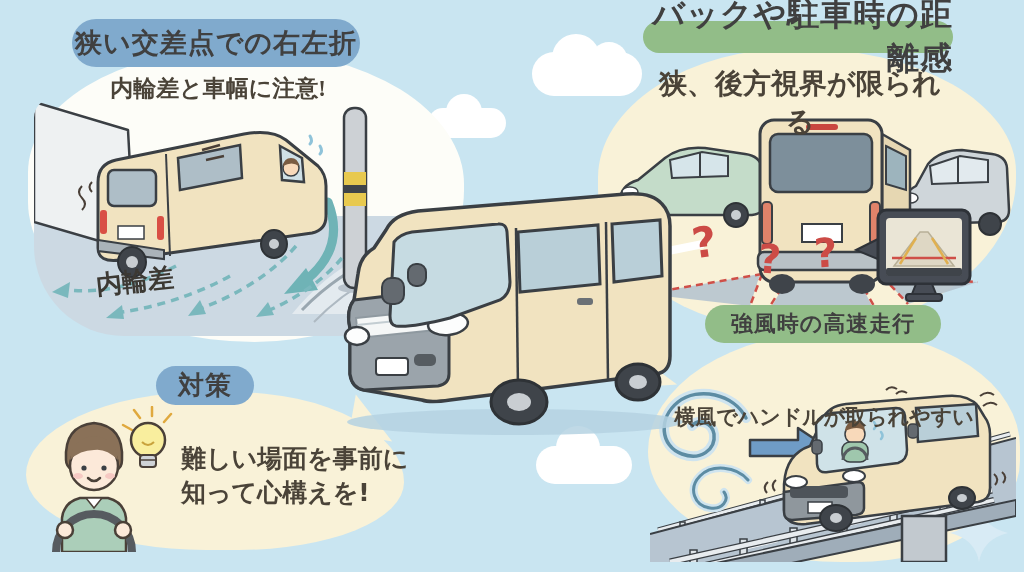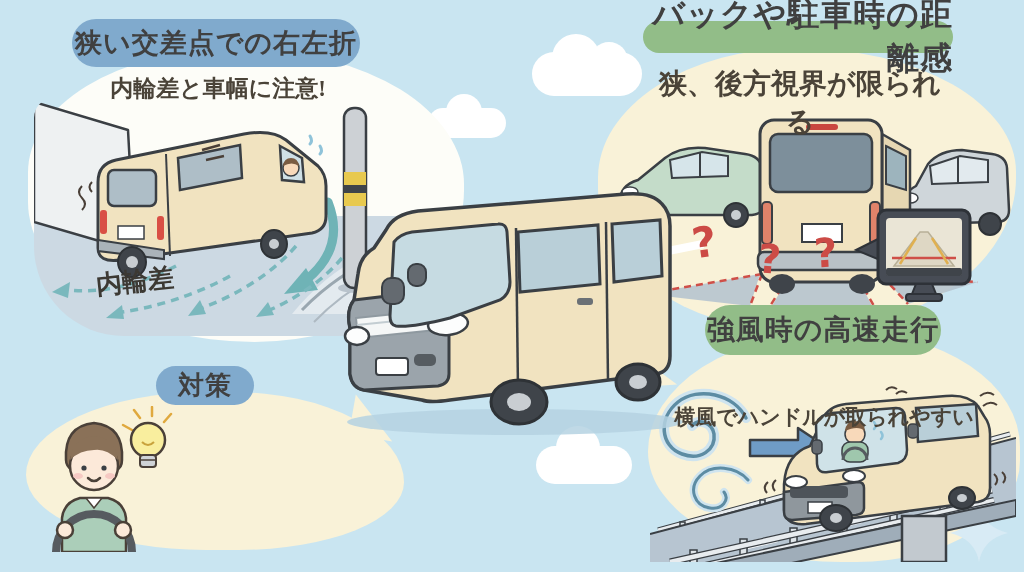--- a/index.html
+++ b/index.html
@@ -284,18 +284,22 @@
   <div class="abs pill pill-blue z6" style="left:72px;top:19px;width:288px;height:48px;font-size:27px;">狭い交差点での右左折</div>
   <div class="abs subtitle z6" style="left:76px;top:73px;width:284px;font-size:23px;font-family:Liberation Serif, serif;">内輪差と車幅に注意!</div>
   <div class="abs z6" style="left:96px;top:264px;font-size:26px;font-weight:bold;color:#3c3933;transform:rotate(-6deg);">内輪差</div>
 
   <div class="abs pill pill-green z6" style="left:643px;top:21px;width:310px;height:32px;font-size:32px;">バックや駐車時の距離感</div>
   <div class="abs subtitle z6" style="left:648px;top:65px;width:304px;font-size:28px;">狭、後方視界が限られる</div>
   <span class="abs qmark" style="left:692px;top:218px;font-size:42px;transform:rotate(-8deg);">?</span>
   <span class="abs qmark" style="left:758px;top:236px;font-size:40px;transform:rotate(4deg);">?</span>
   <span class="abs qmark" style="left:814px;top:230px;font-size:40px;transform:rotate(-3deg);">?</span>
 
-  <div class="abs pill pill-green z6" style="left:705px;top:305px;width:236px;height:50px;font-size:28px;">強風時の高速走行</div>
+  <div class="abs pill pill-green z6" style="left:705px;top:305px;width:236px;height:38px;font-size:22px;">強風時の高速走行</div>
   <div class="abs subtitle z6" style="left:664px;top:355px;width:320px;font-size:21px;margin-top:48px;">横風でハンドルが取られやすい</div>
 
   <div class="abs pill pill-blue z6" style="left:156px;top:366px;width:98px;height:39px;font-size:26px;">対策</div>
+  <div class="abs z6" style="left:181px;top:442px;width:240px;font-size:25px;font-weight:bold;color:var(--text-dark,#4a4338);line-height:34px;">
+    <div>難しい場面を事前に</div>
+    <div>知って心構えを!</div>
+  </div>
 
 </div>
 
 </body></html>

